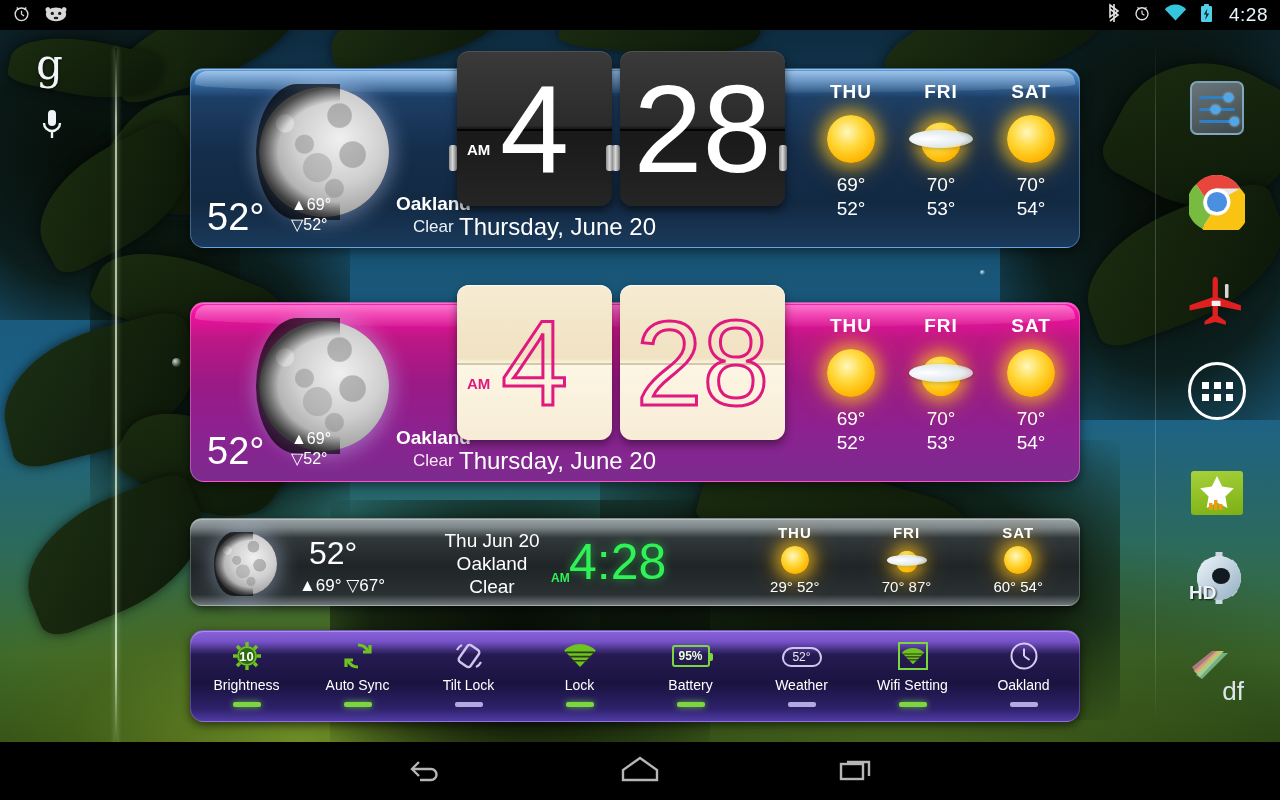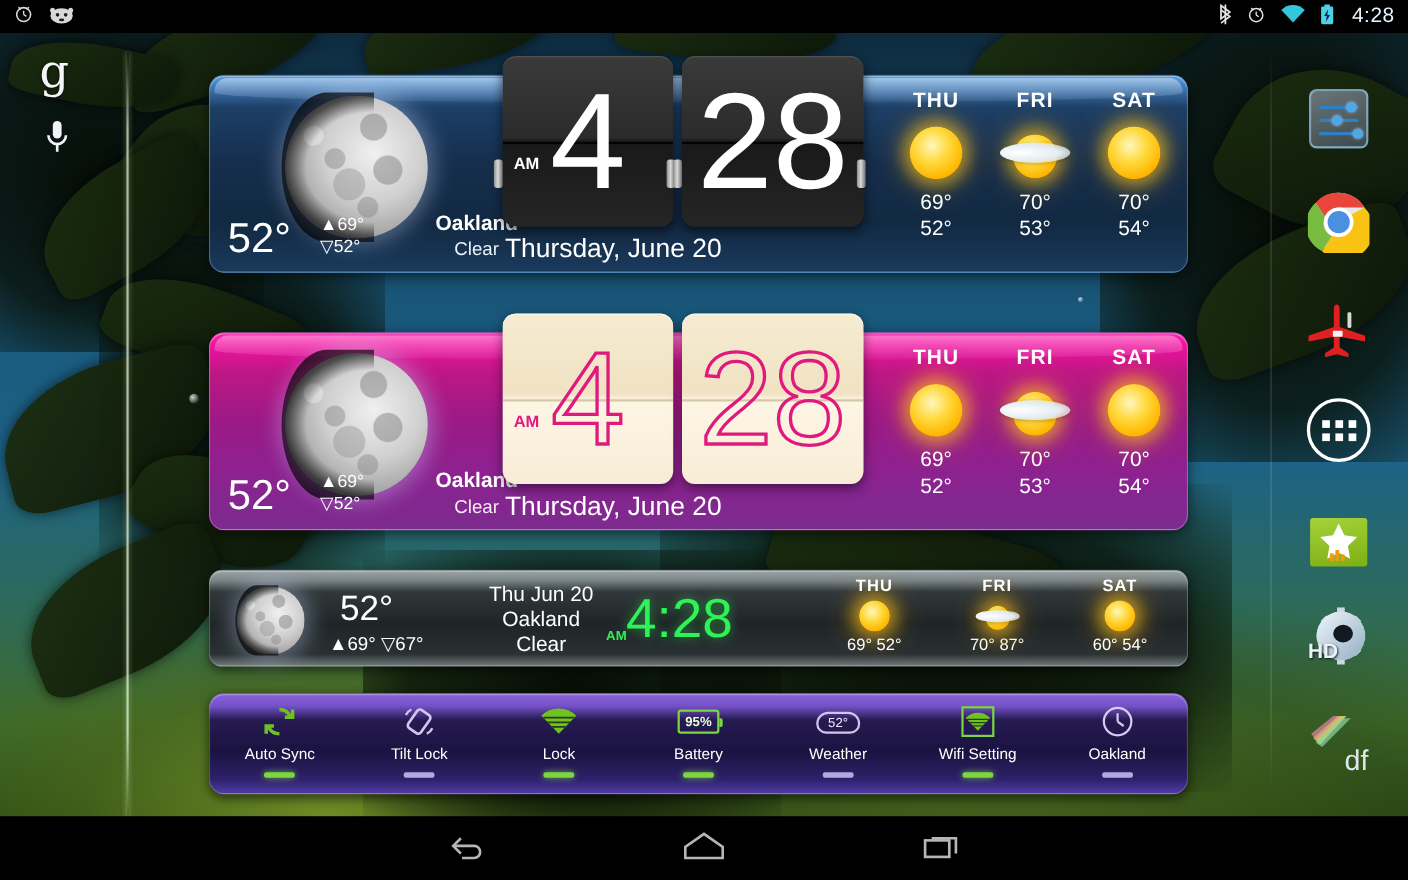--- a/index.html
+++ b/index.html
@@ -636,40 +636,58 @@
     <div>Clear</div>
   </div>
 
   <div class="digital-ampm">AM</div>
   <div class="digital">4:28</div>
 
   <div class="w-forecast" style="position:absolute; left:548px; top:5px; width:335px;">
     <div class="fc-day" style="flex:1;">
       <div class="fc-dow" style="color:#fff; font-size:15px;">THU</div>
       <div class="sun" style="width:28px; height:28px; margin:5px auto 4px;"></div>
-      <div style="color:#fff; font-size:15px;">69° 52°</div>
+      <div style="color:#fff; font-size:15px;">29° 52°</div>
     </div>
     <div class="fc-day" style="flex:1;">
       <div class="fc-dow" style="color:#fff; font-size:15px;">FRI</div>
       <div class="cloudy" style="width:40px; height:28px; margin:5px auto 4px;">
         <div class="sun" style="width:22px; height:22px;"></div>
           <div class="cl"></div>
       </div>
       <div style="color:#fff; font-size:15px;">70° 87°</div>
     </div>
     <div class="fc-day" style="flex:1;">
       <div class="fc-dow" style="color:#fff; font-size:15px;">SAT</div>
       <div class="sun" style="width:28px; height:28px; margin:5px auto 4px;"></div>
       <div style="color:#fff; font-size:15px;">60° 54°</div>
     </div>
   </div>
 </div>
 
 <div class="widget" id="widget-toggles">
 
+  <div class="tg">
+    <div class="tg-ic">
+      <div class="brightness-ic">
+        <svg width="30" height="30" viewBox="0 0 30 30" style="position:absolute;left:0;top:0;">
+          <g fill="#6ec221">
+            <circle cx="15" cy="15" r="10"></circle>
+            <g stroke="#6ec221" stroke-width="3.4">
+              <path d="M15 1v4M15 25v4M1 15h4M25 15h4M5 5l3 3M22 22l3 3M25 5l-3 3M8 22l-3 3"></path>
+            </g>
+          </g>
+          <circle cx="15" cy="15" r="8" fill="#2f6b12"></circle>
+        </svg>
+        <span class="num">10</span>
+      </div>
+    </div>
+    <div class="tg-label">Brightness</div>
+    <div class="tg-bar on"></div>
+  </div>
 
   <div class="tg">
     <div class="tg-ic">
       <svg width="30" height="30" viewBox="0 0 30 30">
         <path d="M15 4a11 11 0 0 1 10 6.4" fill="none" stroke="#6ec221" stroke-width="3.2"></path>
         <path d="M27 4v7h-7" fill="none" stroke="#6ec221" stroke-width="3.2"></path>
         <path d="M15 26A11 11 0 0 1 5 19.6" fill="none" stroke="#6ec221" stroke-width="3.2"></path>
         <path d="M3 26v-7h7" fill="none" stroke="#6ec221" stroke-width="3.2"></path>
       </svg>
     </div>

